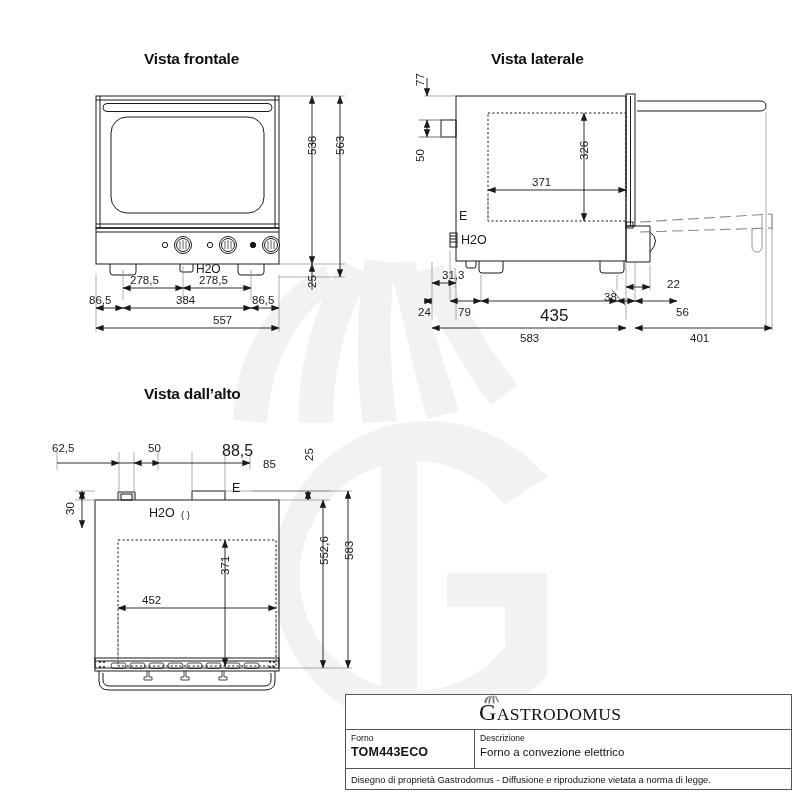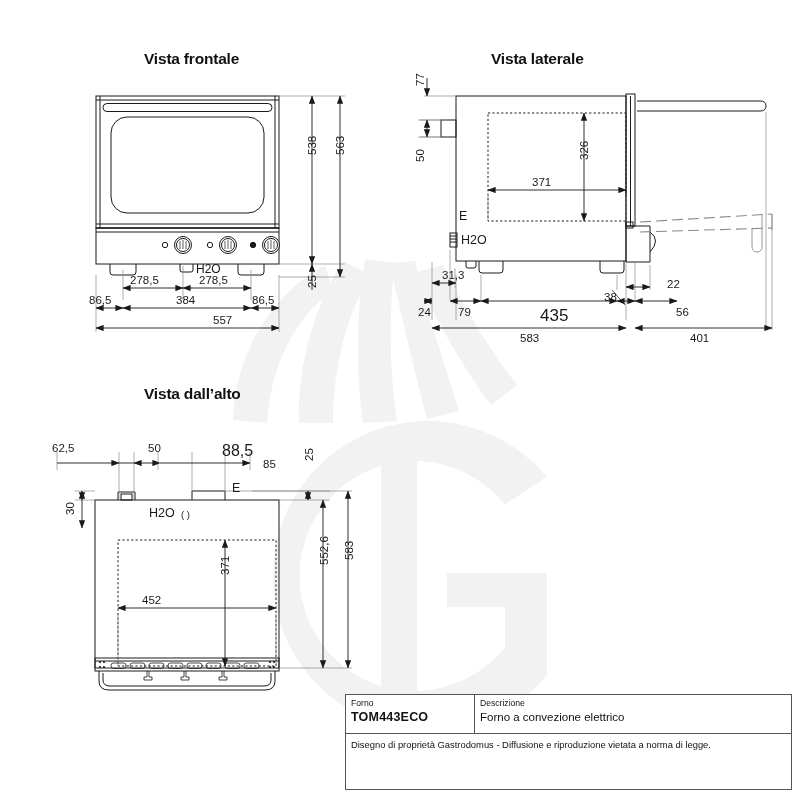--- a/index.html
+++ b/index.html
@@ -369,20 +369,31 @@
   <div style="position:absolute;left:232px;top:481px;font-size:12.5px;">E</div>
   <div style="position:absolute;left:64px;top:515px;font-size:11.5px;transform:rotate(-90deg);transform-origin:left top;">30</div>
   <div style="position:absolute;left:149px;top:506px;font-size:12.5px;">H2O</div>
   <div style="position:absolute;left:181px;top:509px;font-size:9.5px;">( )</div>
   <div style="position:absolute;left:219px;top:575px;font-size:11.5px;transform:rotate(-90deg);transform-origin:left top;">371</div>
   <div style="position:absolute;left:142px;top:594px;font-size:11.5px;">452</div>
   <div style="position:absolute;left:318px;top:565px;font-size:11.5px;transform:rotate(-90deg);transform-origin:left top;">552,6</div>
   <div style="position:absolute;left:343px;top:560px;font-size:11.5px;transform:rotate(-90deg);transform-origin:left top;">583</div>
 
   <div id="titleblock">
+    <div id="tb-logo-row">
+      <svg id="tb-leaf" width="16" height="14" viewBox="0 0 16 14">
+        <g fill="#777">
+          <path d="M7 1 C3 2, 1 5, 1.5 8 L3.5 8.2 C3.3 5.5, 4.6 3.2, 7.4 2 Z"></path>
+          <path d="M8.6 0.6 C6.4 2.6, 5.2 5.4, 5.4 8.4 L7.2 8.4 C7 5.6, 7.8 3, 9.4 1.2 Z"></path>
+          <path d="M10 0.6 C9.4 3.2, 9.4 5.8, 10 8.4 L11.8 8.2 C11.2 5.6, 11.3 3, 11.7 0.8 Z"></path>
+          <path d="M12.2 1.4 C13 3.8, 14 6, 15.2 7.8 L16 6.6 C14.8 4.8, 13.8 2.8, 13.3 1 Z"></path>
+        </g>
+      </svg>
+      <div id="tb-logo"><span class="lead">G</span><span class="rest">ASTRODOMUS</span></div>
+    </div>
     <div id="tb-mid-row">
       <div id="tb-col-sep"></div>
       <div class="tb-lbl" style="left:5px;top:3px;">Forno</div>
       <div class="tb-val bold" style="left:5px;top:15px;">TOM443ECO</div>
       <div class="tb-lbl" style="left:134px;top:3px;">Descrizione</div>
       <div class="tb-val" style="left:134px;top:16px;">Forno a convezione elettrico</div>
     </div>
     <div id="tb-note">
       <span>Disegno di proprietà Gastrodomus -  Diffusione e riproduzione vietata a norma di legge.</span>
     </div>

